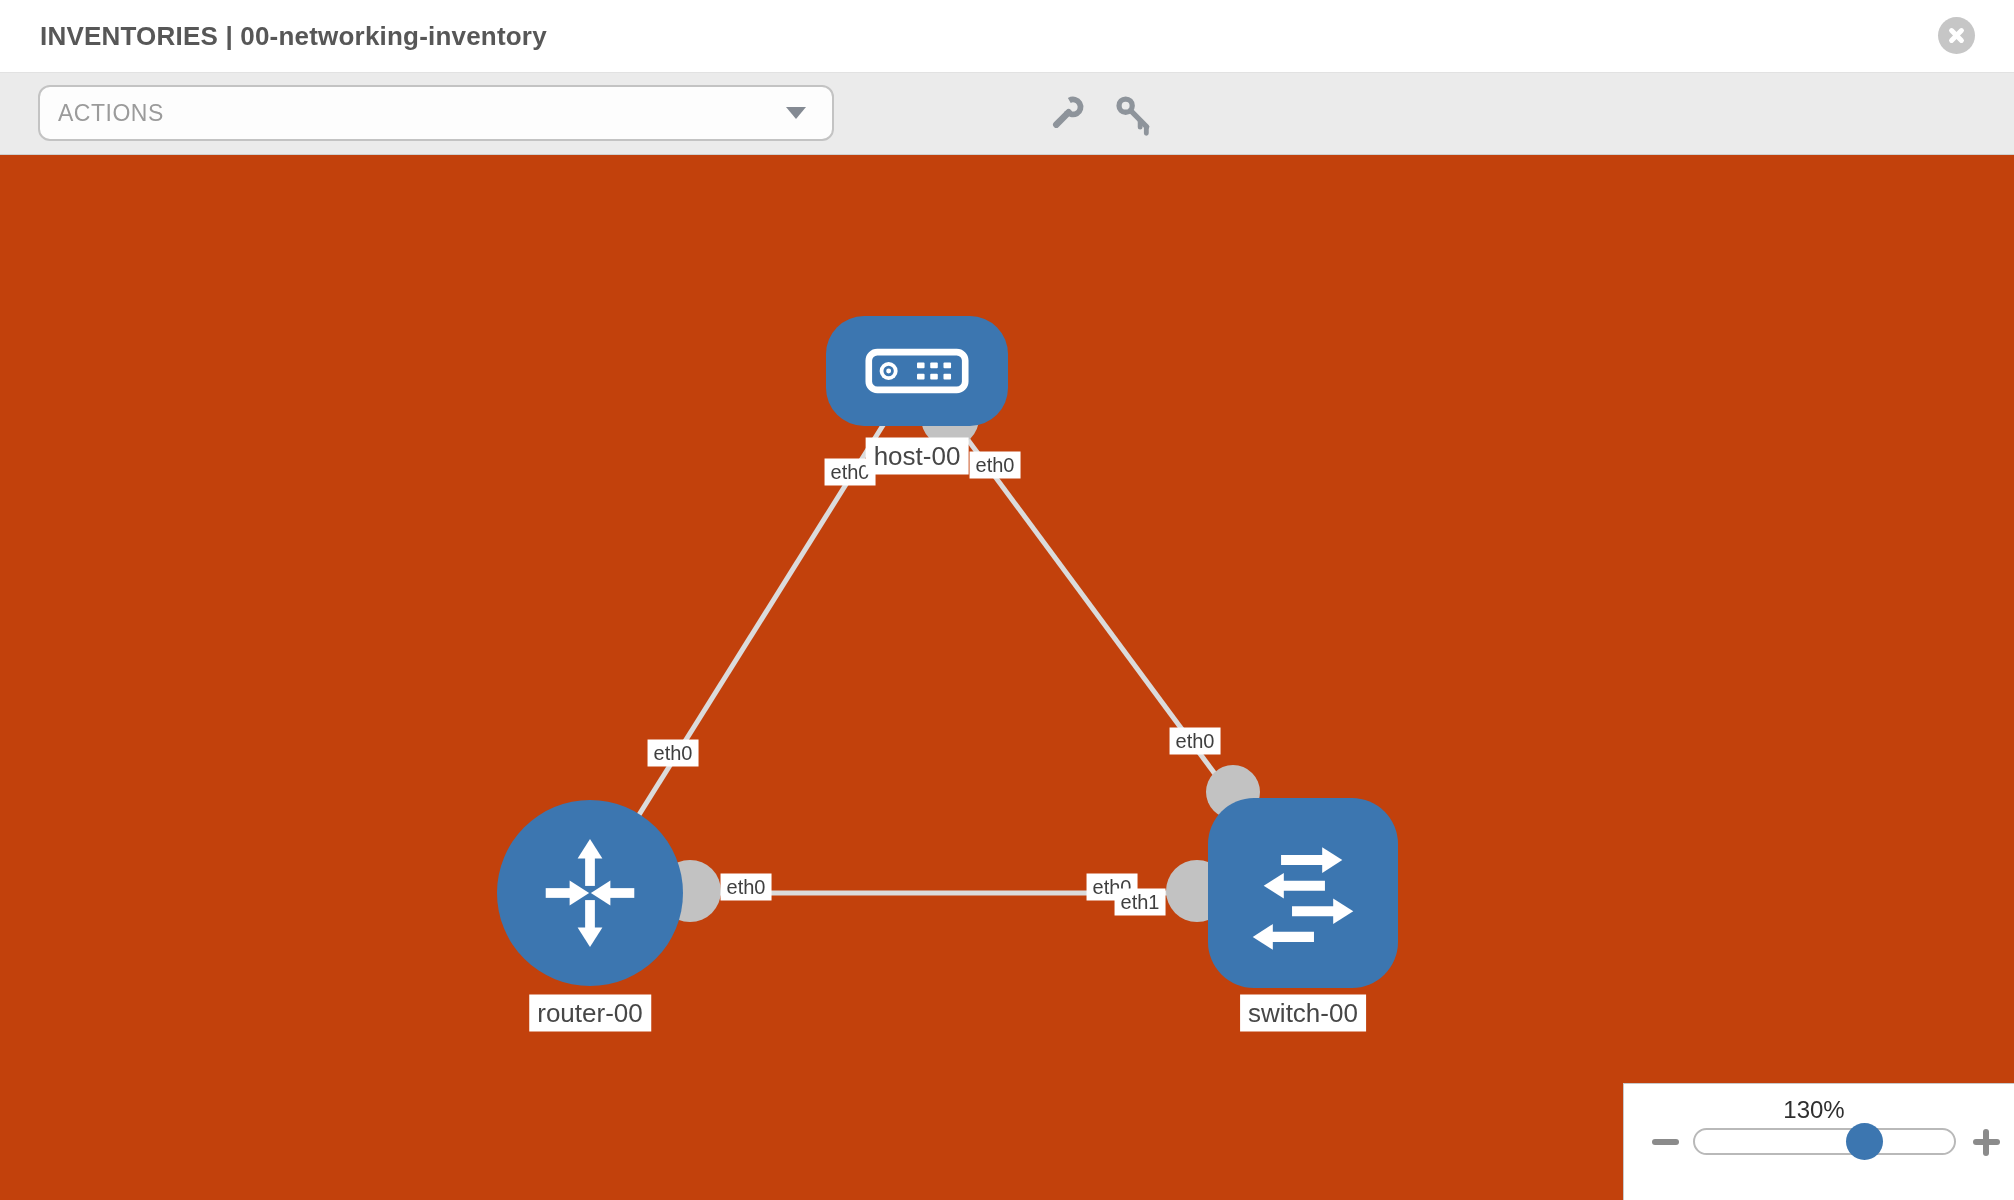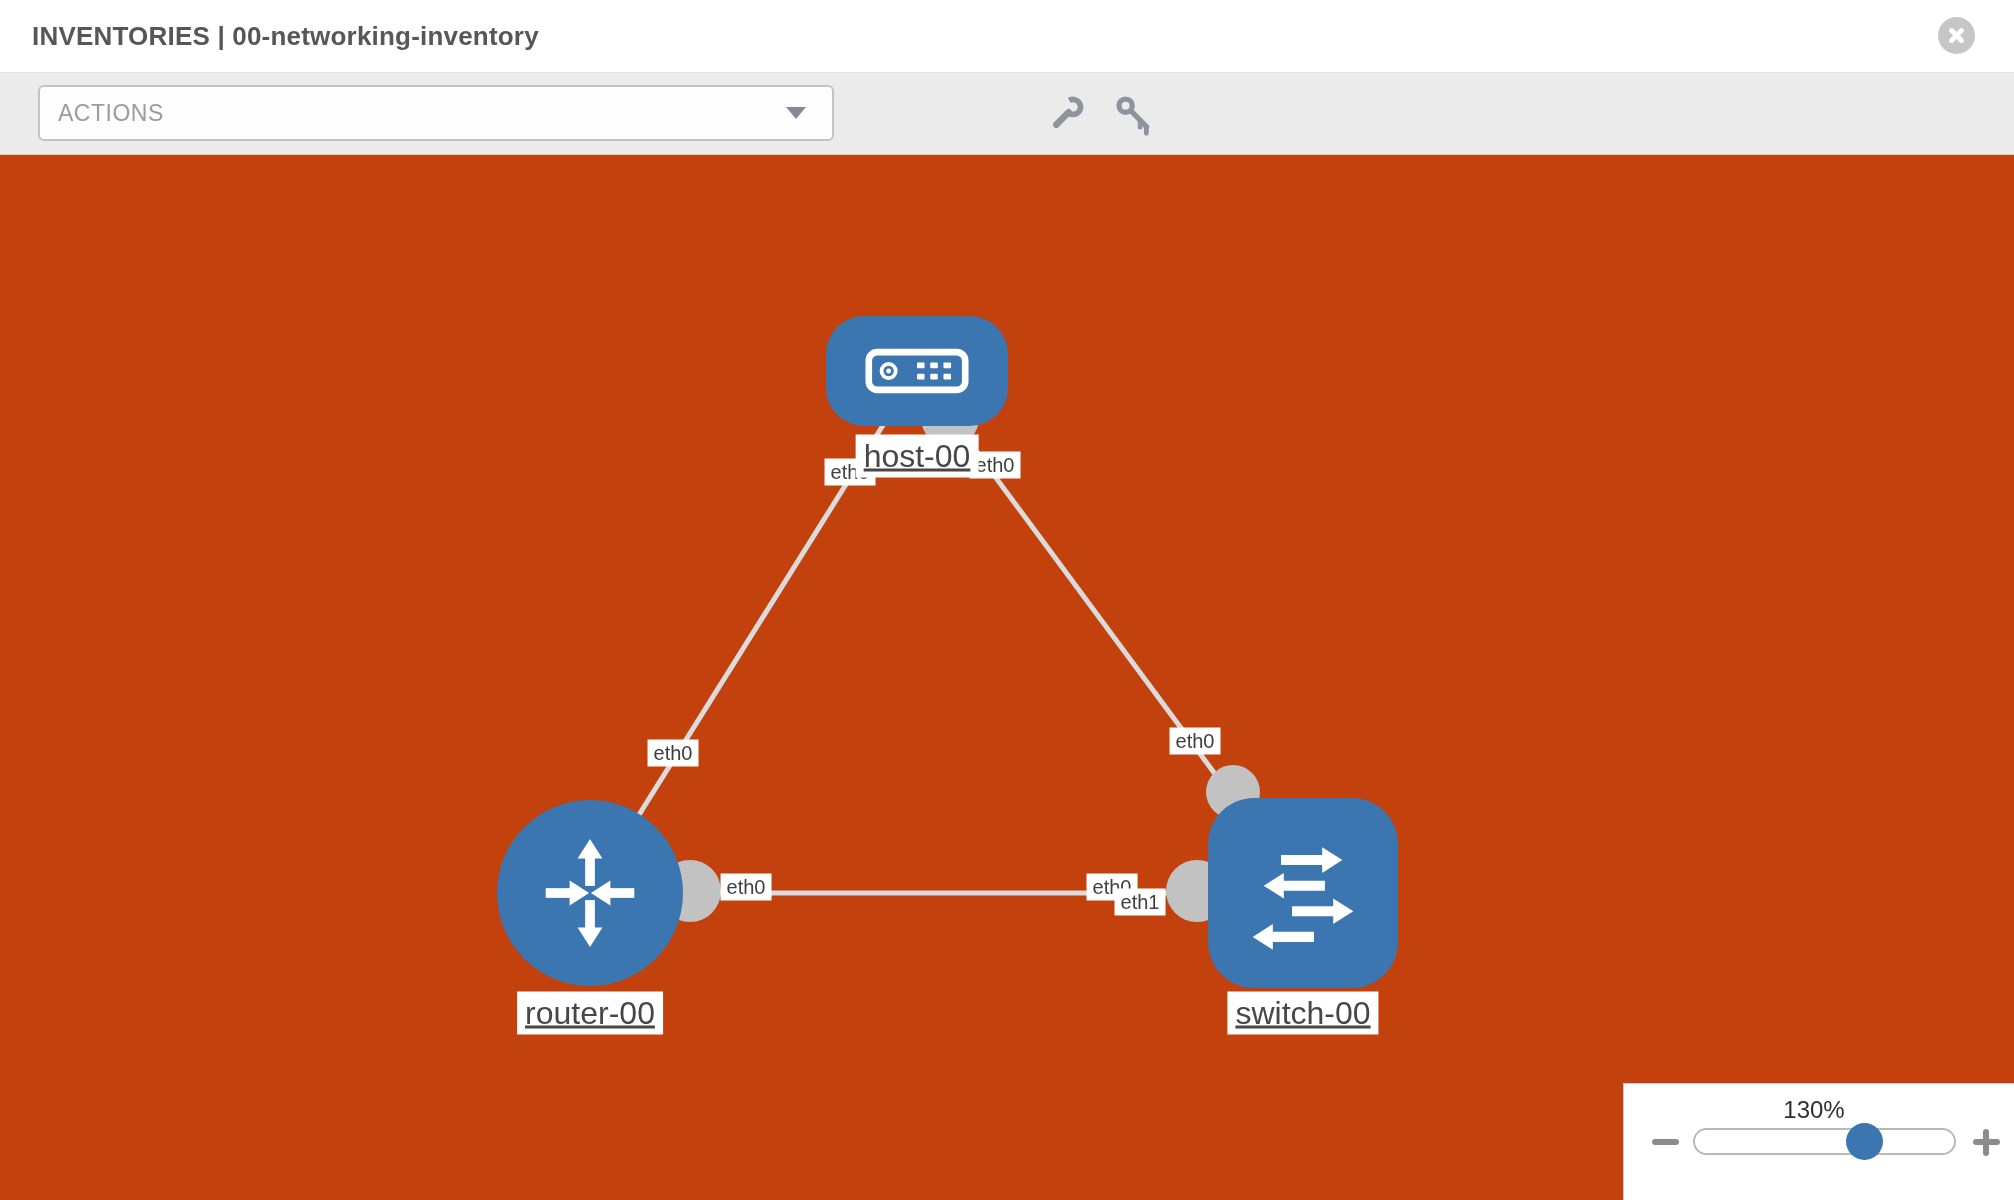--- a/index.html
+++ b/index.html
@@ -3,34 +3,34 @@
 <meta charset="utf-8">
 <style>
   * { margin: 0; padding: 0; box-sizing: border-box; }
   html, body { width: 2014px; height: 1200px; overflow: hidden; background: #fff;
     font-family: "Liberation Sans", "DejaVu Sans", sans-serif; }
 
   .app { position: relative; width: 2014px; height: 1200px; }
 
   
   .header { position: relative; height: 72px; background: #ffffff; }
-  .page-title { position: absolute; left: 32px; top: 50%; transform: translateY(-50%);
+  .page-title { position: absolute; left: 40px; top: 50%; transform: translateY(-50%);
     font-size: 26px; font-weight: 700; color: #575757; letter-spacing: .2px; }
   .close-btn { position: absolute; left: 1938px; top: 17px; width: 37px; height: 37px;
     border-radius: 50%; background: #c6c6c6; cursor: pointer; }
   .close-btn .bar { position: absolute; left: 9px; top: 16px; width: 19px; height: 5px;
     background: #fff; border-radius: 3px; }
   .close-btn .bar.a { transform: rotate(45deg); }
   .close-btn .bar.b { transform: rotate(-45deg); }
 
   
   .toolbar { position: relative; height: 83px; background: #ebebeb;
     border-top: 1px solid #e2e2e2; border-bottom: 1px solid #cfcfcf; }
   .combo { position: absolute; top: 12px; height: 56px; background: #fdfdfd;
-    border: 2px solid #c3c3c3; border-radius: 6px; display: flex; align-items: center;
+    border: 2px solid #c3c3c3; border-radius: 12px; display: flex; align-items: center;
     cursor: pointer; }
   .combo-actions { left: 38px; width: 796px; }
   .combo-search { left: 1181px; width: 794px; }
   .combo .ph { margin-left: 18px; font-size: 23px; color: #9b9b9b; letter-spacing: .5px; }
   .caret { position: absolute; right: 26px; top: 50%; transform: translateY(-50%);
     width: 0; height: 0; border-left: 10px solid transparent; border-right: 10px solid transparent;
     border-top: 12px solid #848a93; }
   .tool-icon { position: absolute; top: 50%; transform: translateY(-50%); width: 44px; height: 44px;
     cursor: pointer; }
   .tool-icon.wrench { left: 1044px; }
@@ -41,21 +41,21 @@
   .net-svg { position: absolute; left: 0; top: 0; }
 
   .node { position: absolute; background: #3c76b0; display: flex; align-items: center;
     justify-content: center; cursor: pointer; }
   .node-host   { left: 826px; top: 161px; width: 182px; height: 110px; border-radius: 38px; }
   .node-router { left: 497px; top: 645px; width: 186px; height: 186px; border-radius: 50%; }
   .node-switch { left: 1208px; top: 643px; width: 190px; height: 190px; border-radius: 46px; }
 
   .chip { position: absolute; transform: translate(-50%, -50%); background: #ffffff;
     color: #474747; white-space: nowrap; }
-  .node-label { font-size: 32px; padding: 3px 8px; text-decoration: underline; }
+  .node-label { font-size: 26px; padding: 3px 8px; }
   .iface-label { font-size: 20px; padding: 2px 6px; color: #3f3f3f; }
 
   
   .zoom-panel { position: absolute; left: 1623px; top: 928px; width: 400px; height: 125px;
     background: #ffffff; border: 1px solid #c9c9c9; }
   .zoom-level { position: absolute; left: 0; top: 12px; width: 380px; text-align: center;
     font-size: 24px; color: #2f2f2f; }
   .zoom-minus { position: absolute; left: 28px; top: 55px; width: 27px; height: 6px;
     background: #8b8b8b; border-radius: 3px; cursor: pointer; }
   .zoom-plus { position: absolute; left: 349px; top: 45px; width: 27px; height: 27px; cursor: pointer; }

